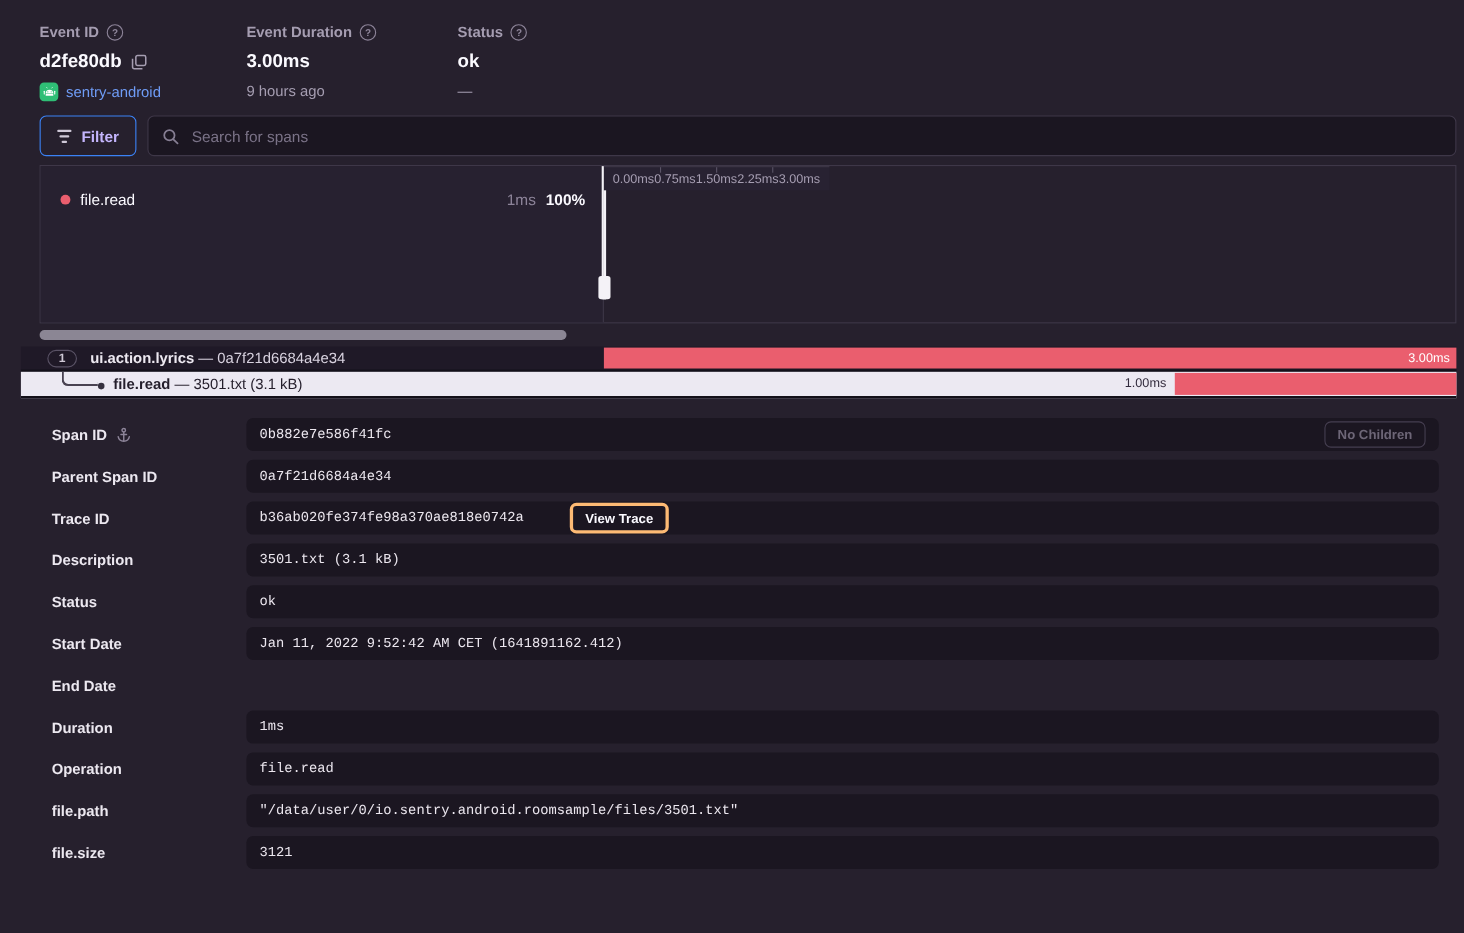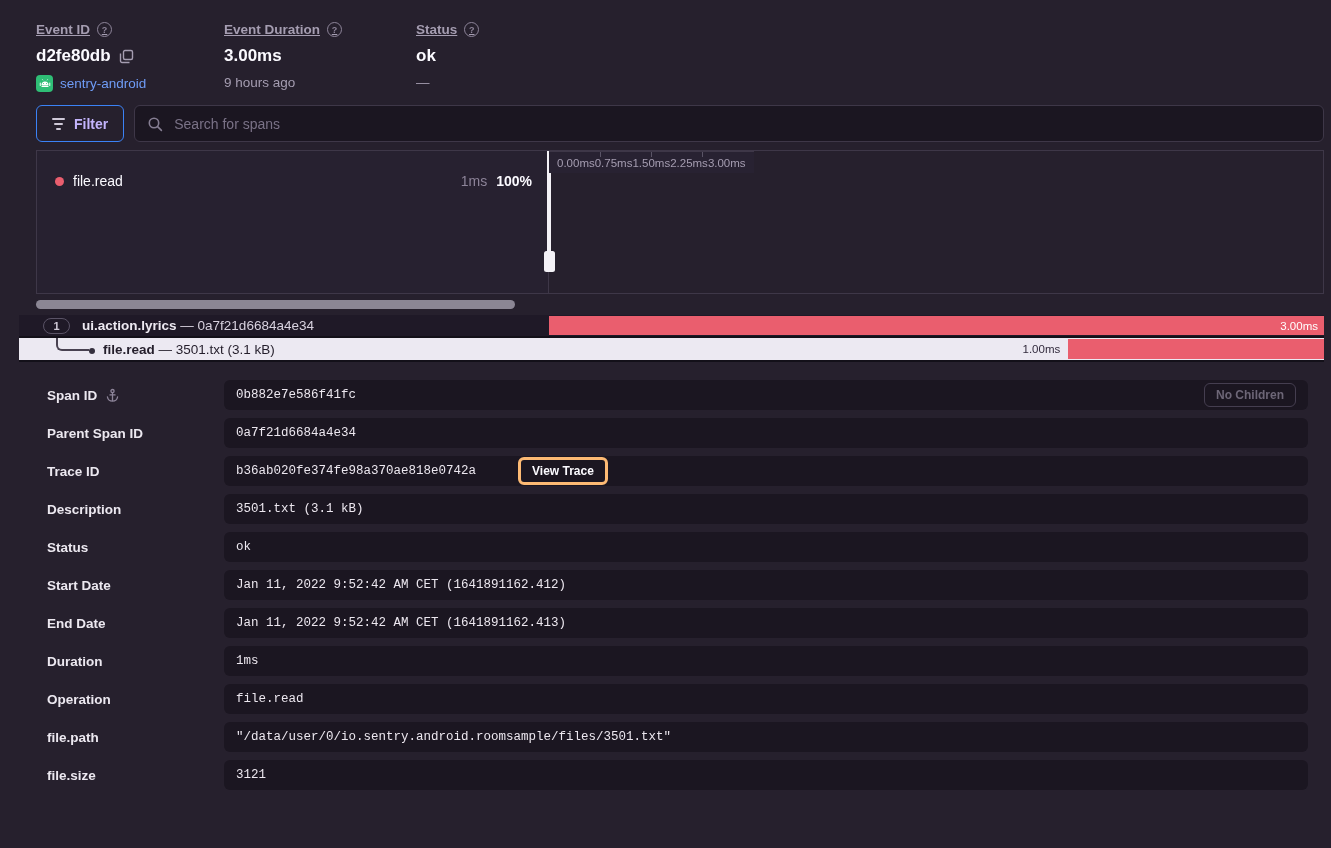--- a/index.html
+++ b/index.html
@@ -11,21 +11,21 @@
   *{box-sizing:border-box;}
   html,body{margin:0;padding:0;}
   body{
     width:1331px;height:848px;background:var(--bg);overflow:hidden;
     font-family:"Liberation Sans",sans-serif;color:var(--text);position:relative;
   }
   
   .header{display:flex;padding:22px 0 0 36px;}
   .hcol{display:flex;flex-direction:column;}
   .hcol.c1{width:188px;} .hcol.c2{width:192px;}
-  .hlabel{display:flex;align-items:center;gap:7px;font-size:13.5px;font-weight:700;color:var(--muted2);text-decoration:underline;}
+  .hlabel{display:flex;align-items:center;gap:7px;font-size:13.5px;font-weight:700;color:var(--muted2);}
   .qicon{width:15px;height:15px;border:1.5px solid var(--muted);border-radius:50%;
     display:inline-flex;align-items:center;justify-content:center;font-size:9px;font-weight:700;color:var(--muted);}
   .hvalue{margin-top:9px;font-size:17px;font-weight:600;color:#fbfaff;display:flex;align-items:center;gap:8px;}
   .hsub{margin-top:9px;font-size:13.5px;color:var(--muted2);display:flex;align-items:center;gap:7px;}
   .proj-link{color:var(--blue);text-decoration:none;font-size:13.5px;}
   .android-chip{width:17px;height:17px;border-radius:4px;background:var(--green);
     display:inline-flex;align-items:center;justify-content:center;}
   .copy-btn{background:none;border:none;padding:0;cursor:pointer;display:inline-flex;}
   
   .toolbar{display:flex;gap:10px;margin:13px 7px 0 36px;height:37px;}
@@ -294,23 +294,20 @@
         <span>Start Date</span>
       </div>
       <div class="detail-value">
         <span>Jan 11, 2022 9:52:42 AM CET (1641891162.412)</span>
       </div>
     </div>
     <div class="detail-row">
       <div class="detail-label">
         <span>End Date</span>
       </div>
-      <div class="detail-value">
-        <span>Jan 11, 2022 9:52:42 AM CET (1641891162.413)</span>
-      </div>
     </div>
     <div class="detail-row">
       <div class="detail-label">
         <span>Duration</span>
       </div>
       <div class="detail-value">
         <span>1ms</span>
       </div>
     </div>
     <div class="detail-row">

